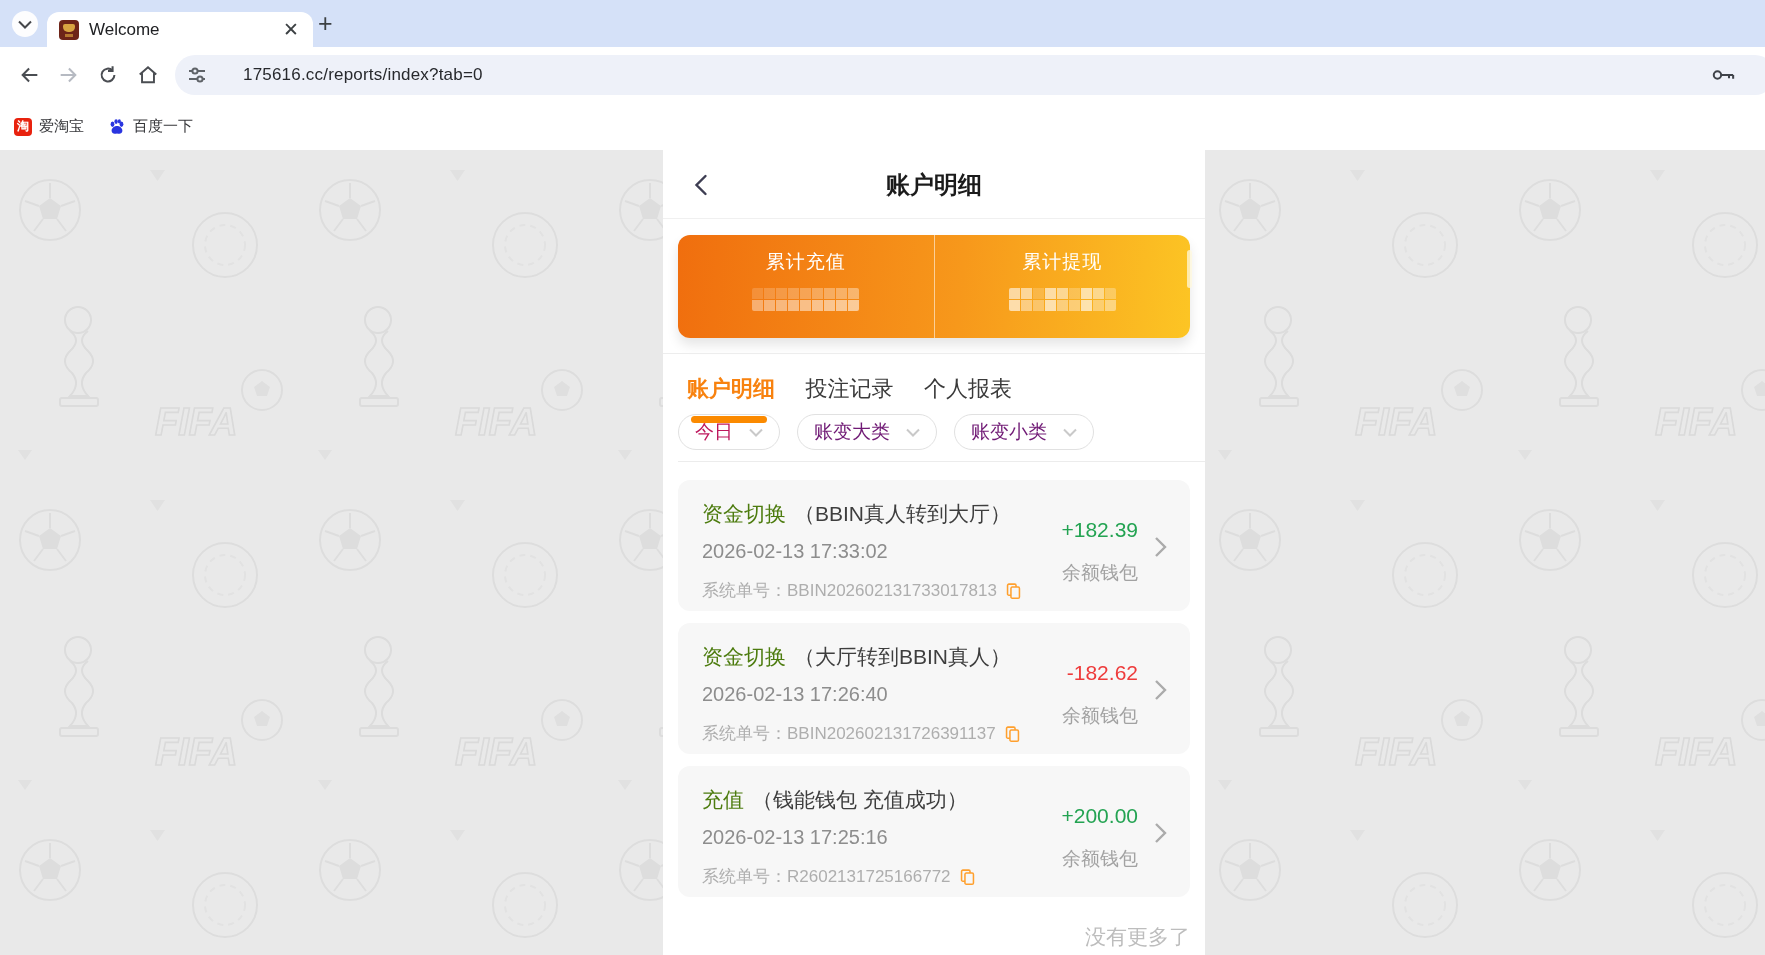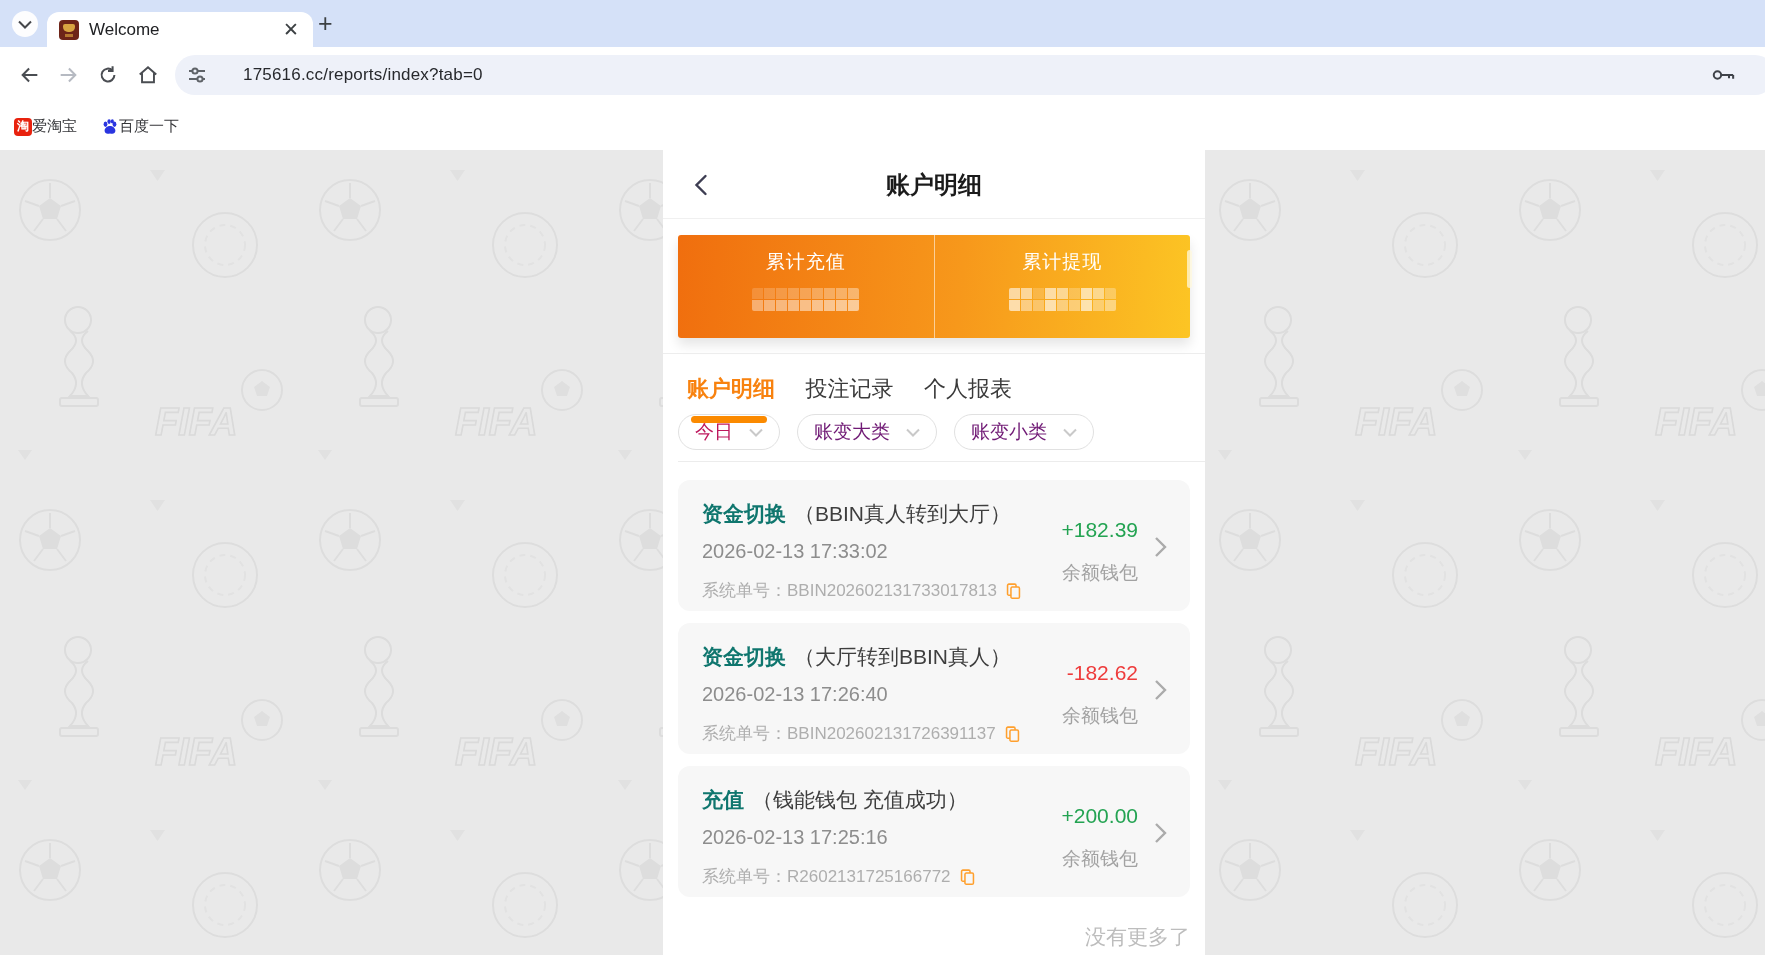--- a/index.html
+++ b/index.html
@@ -27,35 +27,35 @@
   .urlbar { position:absolute; left:175px; top:8px; width:1600px; height:40px; background:#eef1f9;
     border-radius:20px; display:flex; align-items:center; }
   .tune-icon { margin-left:12px; }
   .url-text { font-size:17px; color:#27292d; margin-left:36px; letter-spacing:.2px; }
   .key-icon { position:absolute; right:40px; top:10px; }
 
   .bookmarks { position:absolute; left:0; top:103px; width:1765px; height:47px; background:#fff;
     display:flex; align-items:center; }
   .bm-item { display:flex; align-items:center; margin-left:14px; }
   .bm-item + .bm-item { margin-left:24px; }
-  .bm-label { font-size:15px; color:#343538; }
+  .bm-label { font-size:15px; color:#343538; margin-left:7px; }
   .tb-icon { width:18px; height:18px; border-radius:4px; background:#e8220e; color:#fff; font-size:12px;
     display:flex; align-items:center; justify-content:center; font-weight:bold; }
 
   
   .page { position:absolute; left:0; top:150px; width:1765px; height:805px; background:#e9e9e9; }
   .bgpattern { position:absolute; left:0; top:0; width:100%; height:100%; }
 
   .panel { position:absolute; left:663px; top:0; width:542px; height:805px; background:#fff; }
 
   .p-header { position:relative; height:69px; border-bottom:1px solid #f0f0f0; }
   .back-btn { position:absolute; left:26px; top:22px; width:26px; height:26px; }
   .p-title { text-align:center; line-height:69px; font-size:24px; font-weight:600; color:#1b1b1b; }
 
-  .stat-card { position:relative; margin:16px 15px 0; height:103px; border-radius:3px;
+  .stat-card { position:relative; margin:16px 15px 0; height:103px; border-radius:12px;
     background:linear-gradient(95deg,#f06e0e 0%,#f7981b 55%,#fcc524 100%);
     box-shadow:0 7px 12px rgba(0,0,0,.10); display:flex; }
   .stat-col { flex:1; text-align:center; padding-top:14px; position:relative; }
   .stat-col + .stat-col { border-left:1px solid rgba(255,255,255,.55); }
   .stat-label { color:#fff; font-size:19px; font-weight:500; letter-spacing:1px; }
   .mosaic { display:inline-grid; grid-template-columns:repeat(9,11px); grid-auto-rows:11px; gap:1px;
     margin-top:13px; border-radius:2px; overflow:hidden; }
   .mosaic i { display:block; background:#fff; }
   .stat-scrolltab { position:absolute; right:-2px; top:15px; width:5px; height:38px; border-radius:3px;
     background:rgba(255,248,220,.75); }
@@ -68,21 +68,21 @@
   .filters { display:flex; margin:10px 0 0 15px; padding-bottom:11px; border-bottom:1px solid #ececec; }
   .pill { height:36px; border:1.5px solid #e1e1e1; border-radius:18px; display:flex; align-items:center;
     padding:0 16px; margin-right:17px; background:#fff; }
   .pill span { font-size:19px; color:#701a75; }
   .pill.first span { color:#be185d;font-family:Liberation Serif, serif; }
   .pill svg { margin-left:16px; }
 
   .txlist { padding:18px 15px 0; }
   .txcard { position:relative; height:131px; background:#f7f7f7; border-radius:12px; margin-bottom:12px;
     padding:20px 0 0 24px; }
-  .tx-type { font-size:21px; font-weight:700; color:#0f766e; }
+  .tx-type { font-size:21px; font-weight:400; color:#4d7c0f; }
   .tx-desc { font-size:21px; color:#3e3e3e; margin-left:8px; }
   .tx-time { position:absolute; left:24px; top:60px; font-size:20px; color:#8d8d8d; }
   .tx-order { position:absolute; left:24px; top:99px; font-size:17px; color:#aeaeae; display:flex; align-items:center; }
   .tx-order svg { margin-left:8px; }
   .tx-amount { position:absolute; right:52px; top:38px; font-size:21px; font-weight:500; text-align:right; }
   .tx-amount.pos { color:#23a352; }
   .tx-amount.neg { color:#ee3b3b; }
   .tx-wallet { position:absolute; right:52px; top:80px; font-size:19px; color:#a2a2a2; }
   .tx-chevron { position:absolute; right:22px; top:56px; }
 

